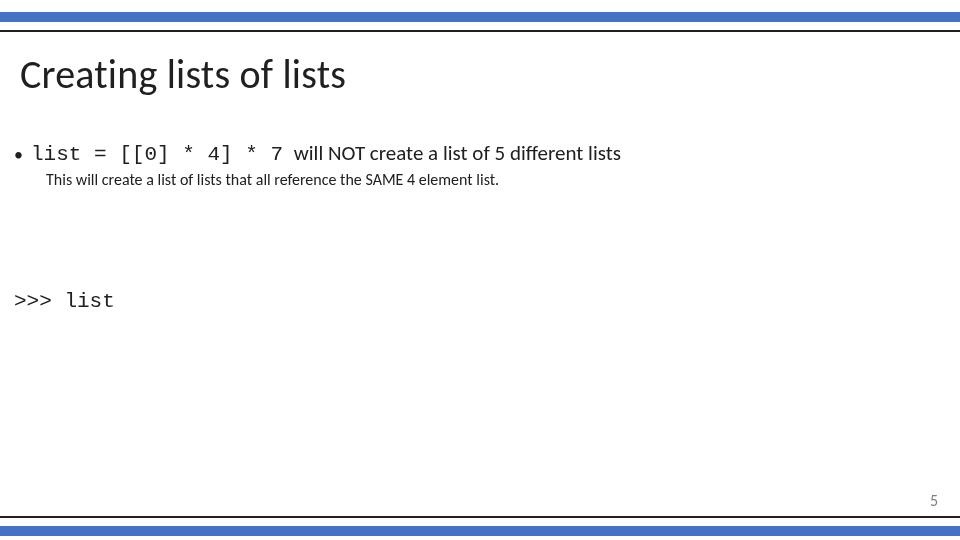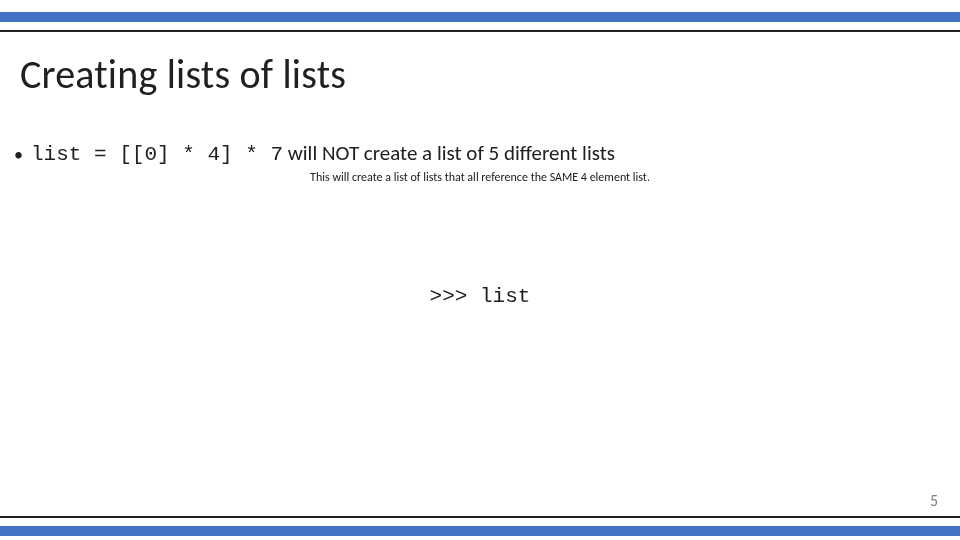--- a/index.html
+++ b/index.html
@@ -1,31 +1,31 @@
 <!DOCTYPE html>
 <html><head>
 <meta charset="utf-8">
 <style>
-  * { margin: 0; padding: 0; box-sizing: border-box; text-align: center; }
+  * { margin: 0; padding: 0; box-sizing: border-box; }
   html, body { width: 960px; height: 540px; overflow: hidden; background: #fff; font-family: "Segoe UI", Calibri, sans-serif; color: #202020; }
   .slide { width: 960px; height: 540px; position: relative; }
   .top-band   { position: absolute; left: 0; right: 0; top: 12px;  height: 10px; background: #4472c4; }
   .top-line   { position: absolute; left: 0; right: 0; top: 30px;  height: 2px;  background: #202020; }
   .bot-line   { position: absolute; left: 0; right: 0; bottom: 22px; height: 2px; background: #202020; }
   .bot-band   { position: absolute; left: 0; right: 0; bottom: 4px;  height: 10px; background: #4472c4; }
 
   .title { position: absolute; top: 50px; left: 20px; font-size: 40px; font-weight: 400; letter-spacing: 0.2px; }
 
   .body  { position: absolute; top: 140px; left: 14px; right: 14px; }
 
   .bullet-row { display: flex; align-items: flex-start; font-size: 21px; gap: 8px; }
   .bullet-row .dot { margin-top: 6px; font-size: 18px; line-height: 1; }
   .bullet-row .code { font-family: "Courier New", monospace; white-space: pre; }
-  .bullet-row .text { font-family: "Segoe UI", Calibri, sans-serif; }
-  .sub { margin-top: 4px; font-size: 12px; }
+  .bullet-row .text { font-family: "Segoe UI", Calibri, sans-serif; margin-left: 6px; }
+  .sub { margin-left: 32px; margin-top: 4px; font-size: 16px; }
 
   .codeblock { margin-top: 32px; font-family: "Courier New", monospace; font-size: 21px; line-height: 1.55; white-space: pre-wrap; word-break: break-word; }
 
   .pagenum { position: absolute; right: 22px; bottom: 30px; font-size: 16px; color: #7f7f7f; }
 </style>
 </head>
 <body>
 
 <div class="slide">
   <div class="top-band"></div>

